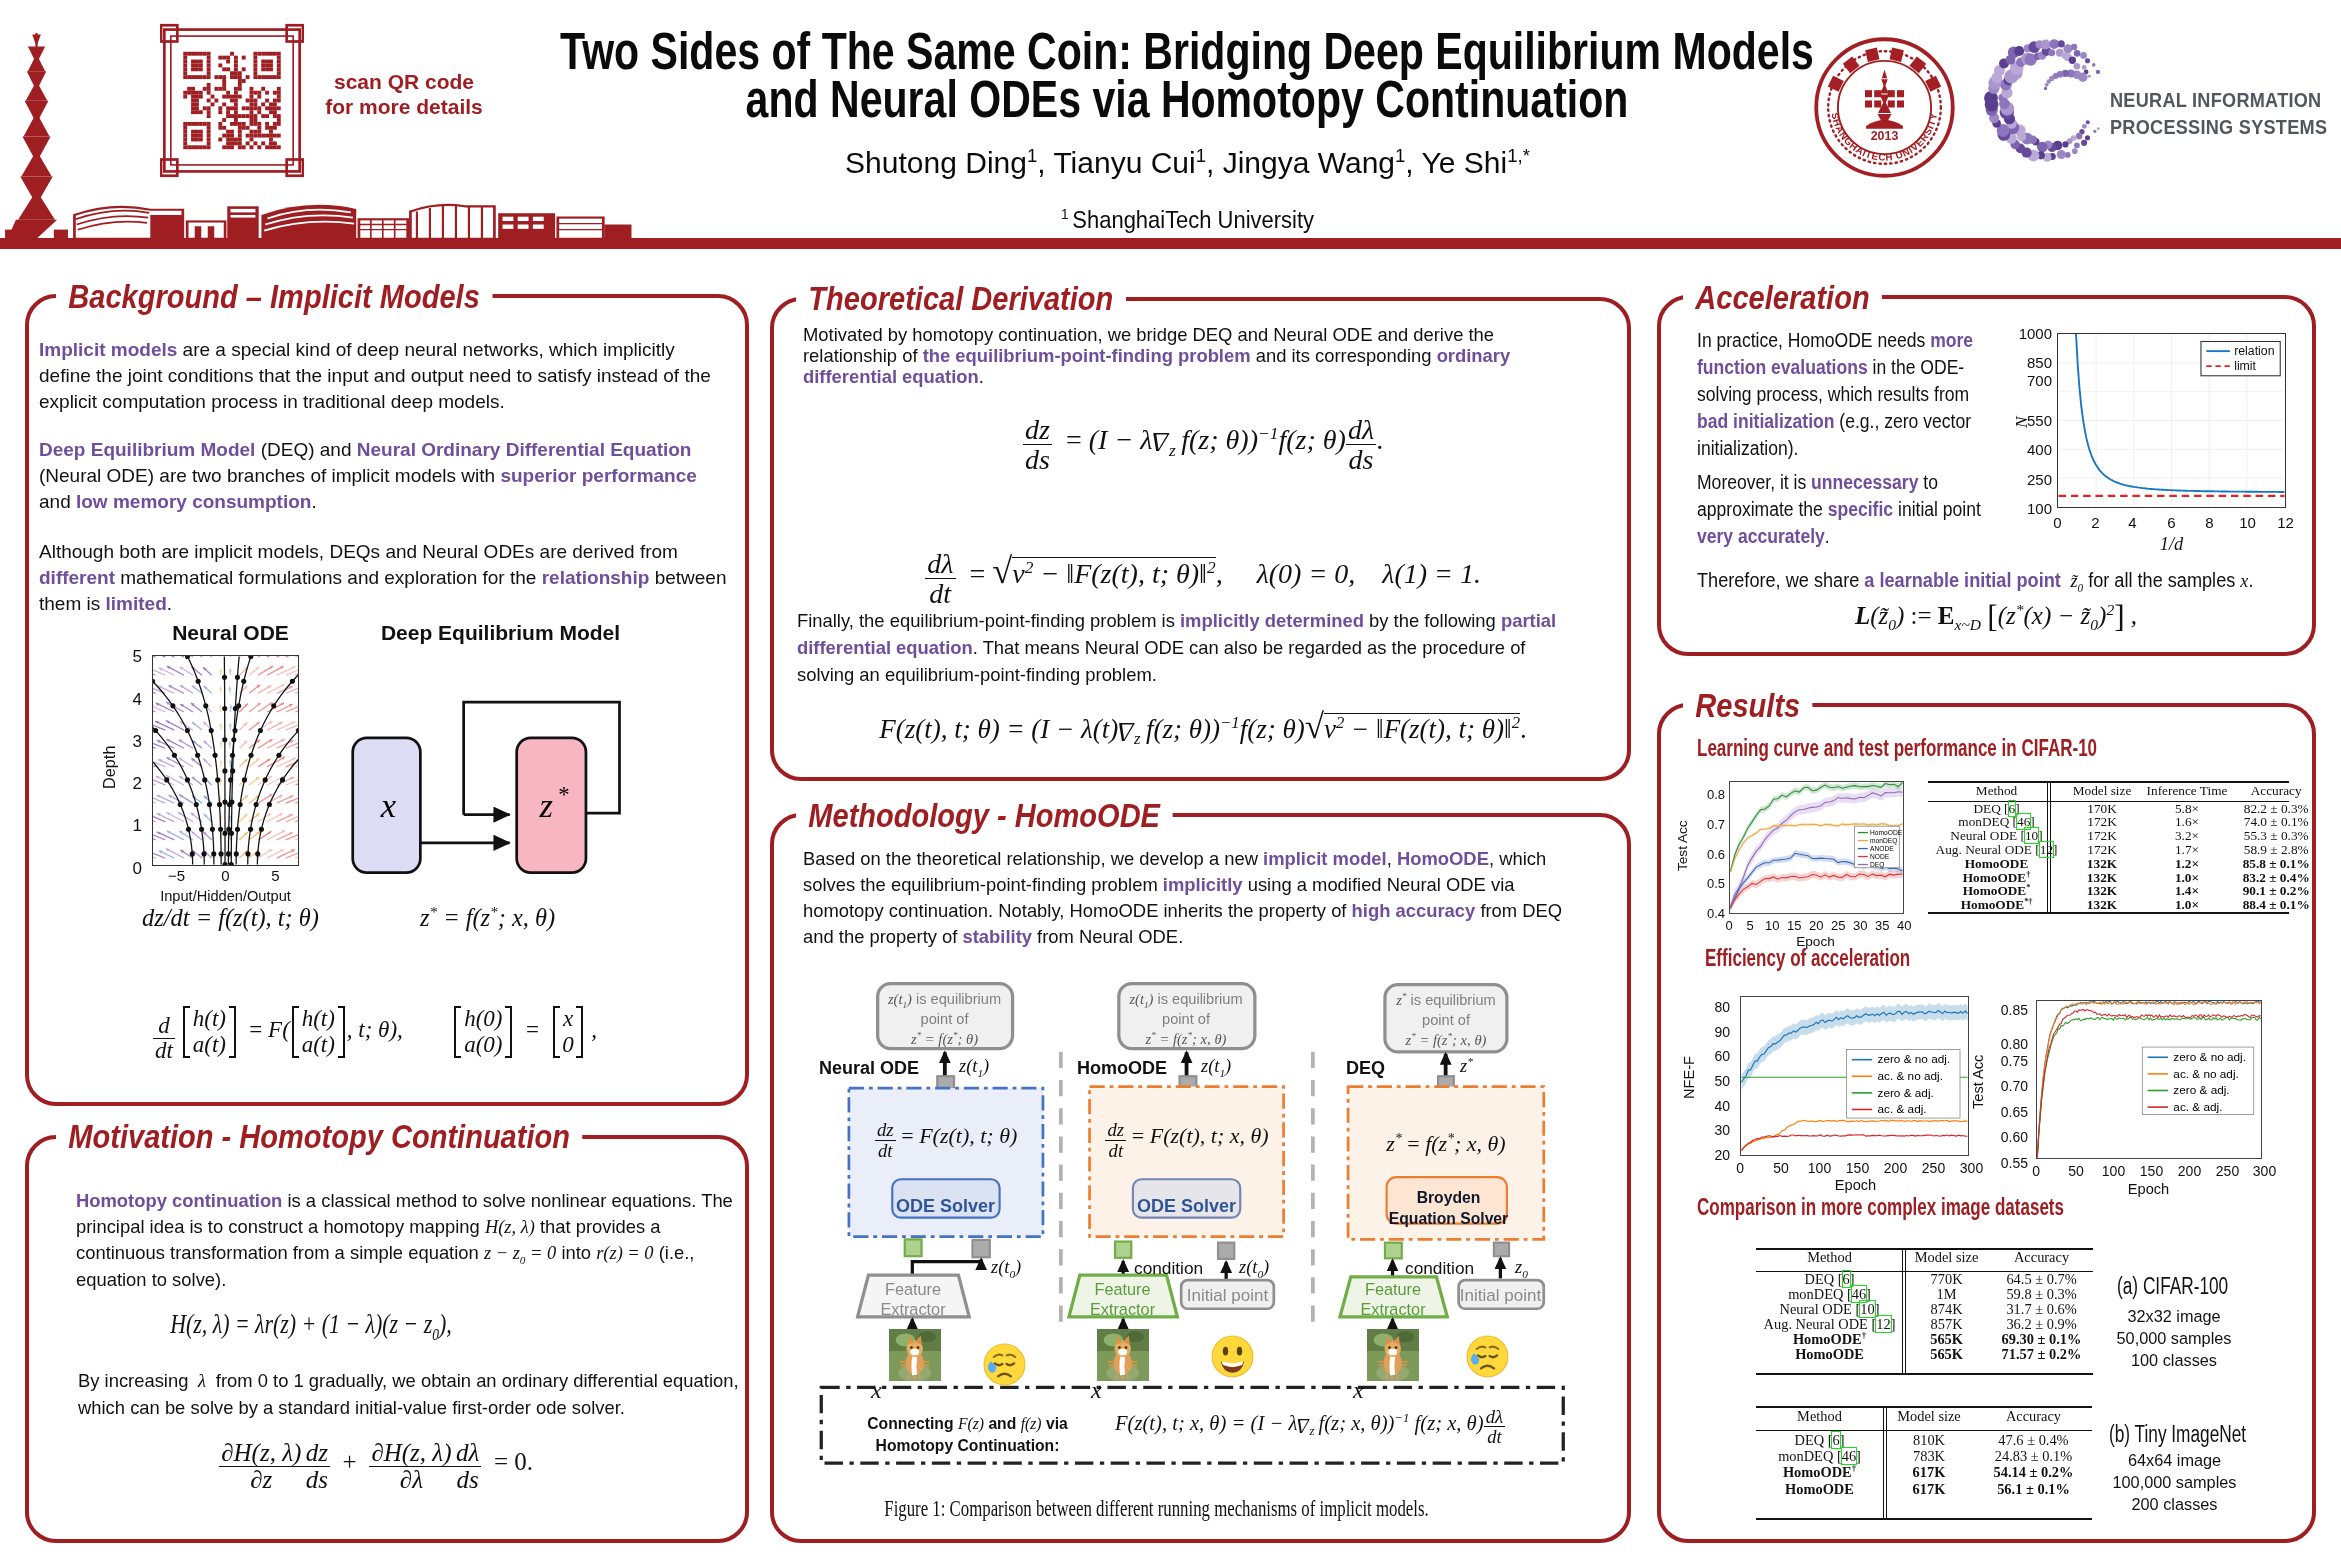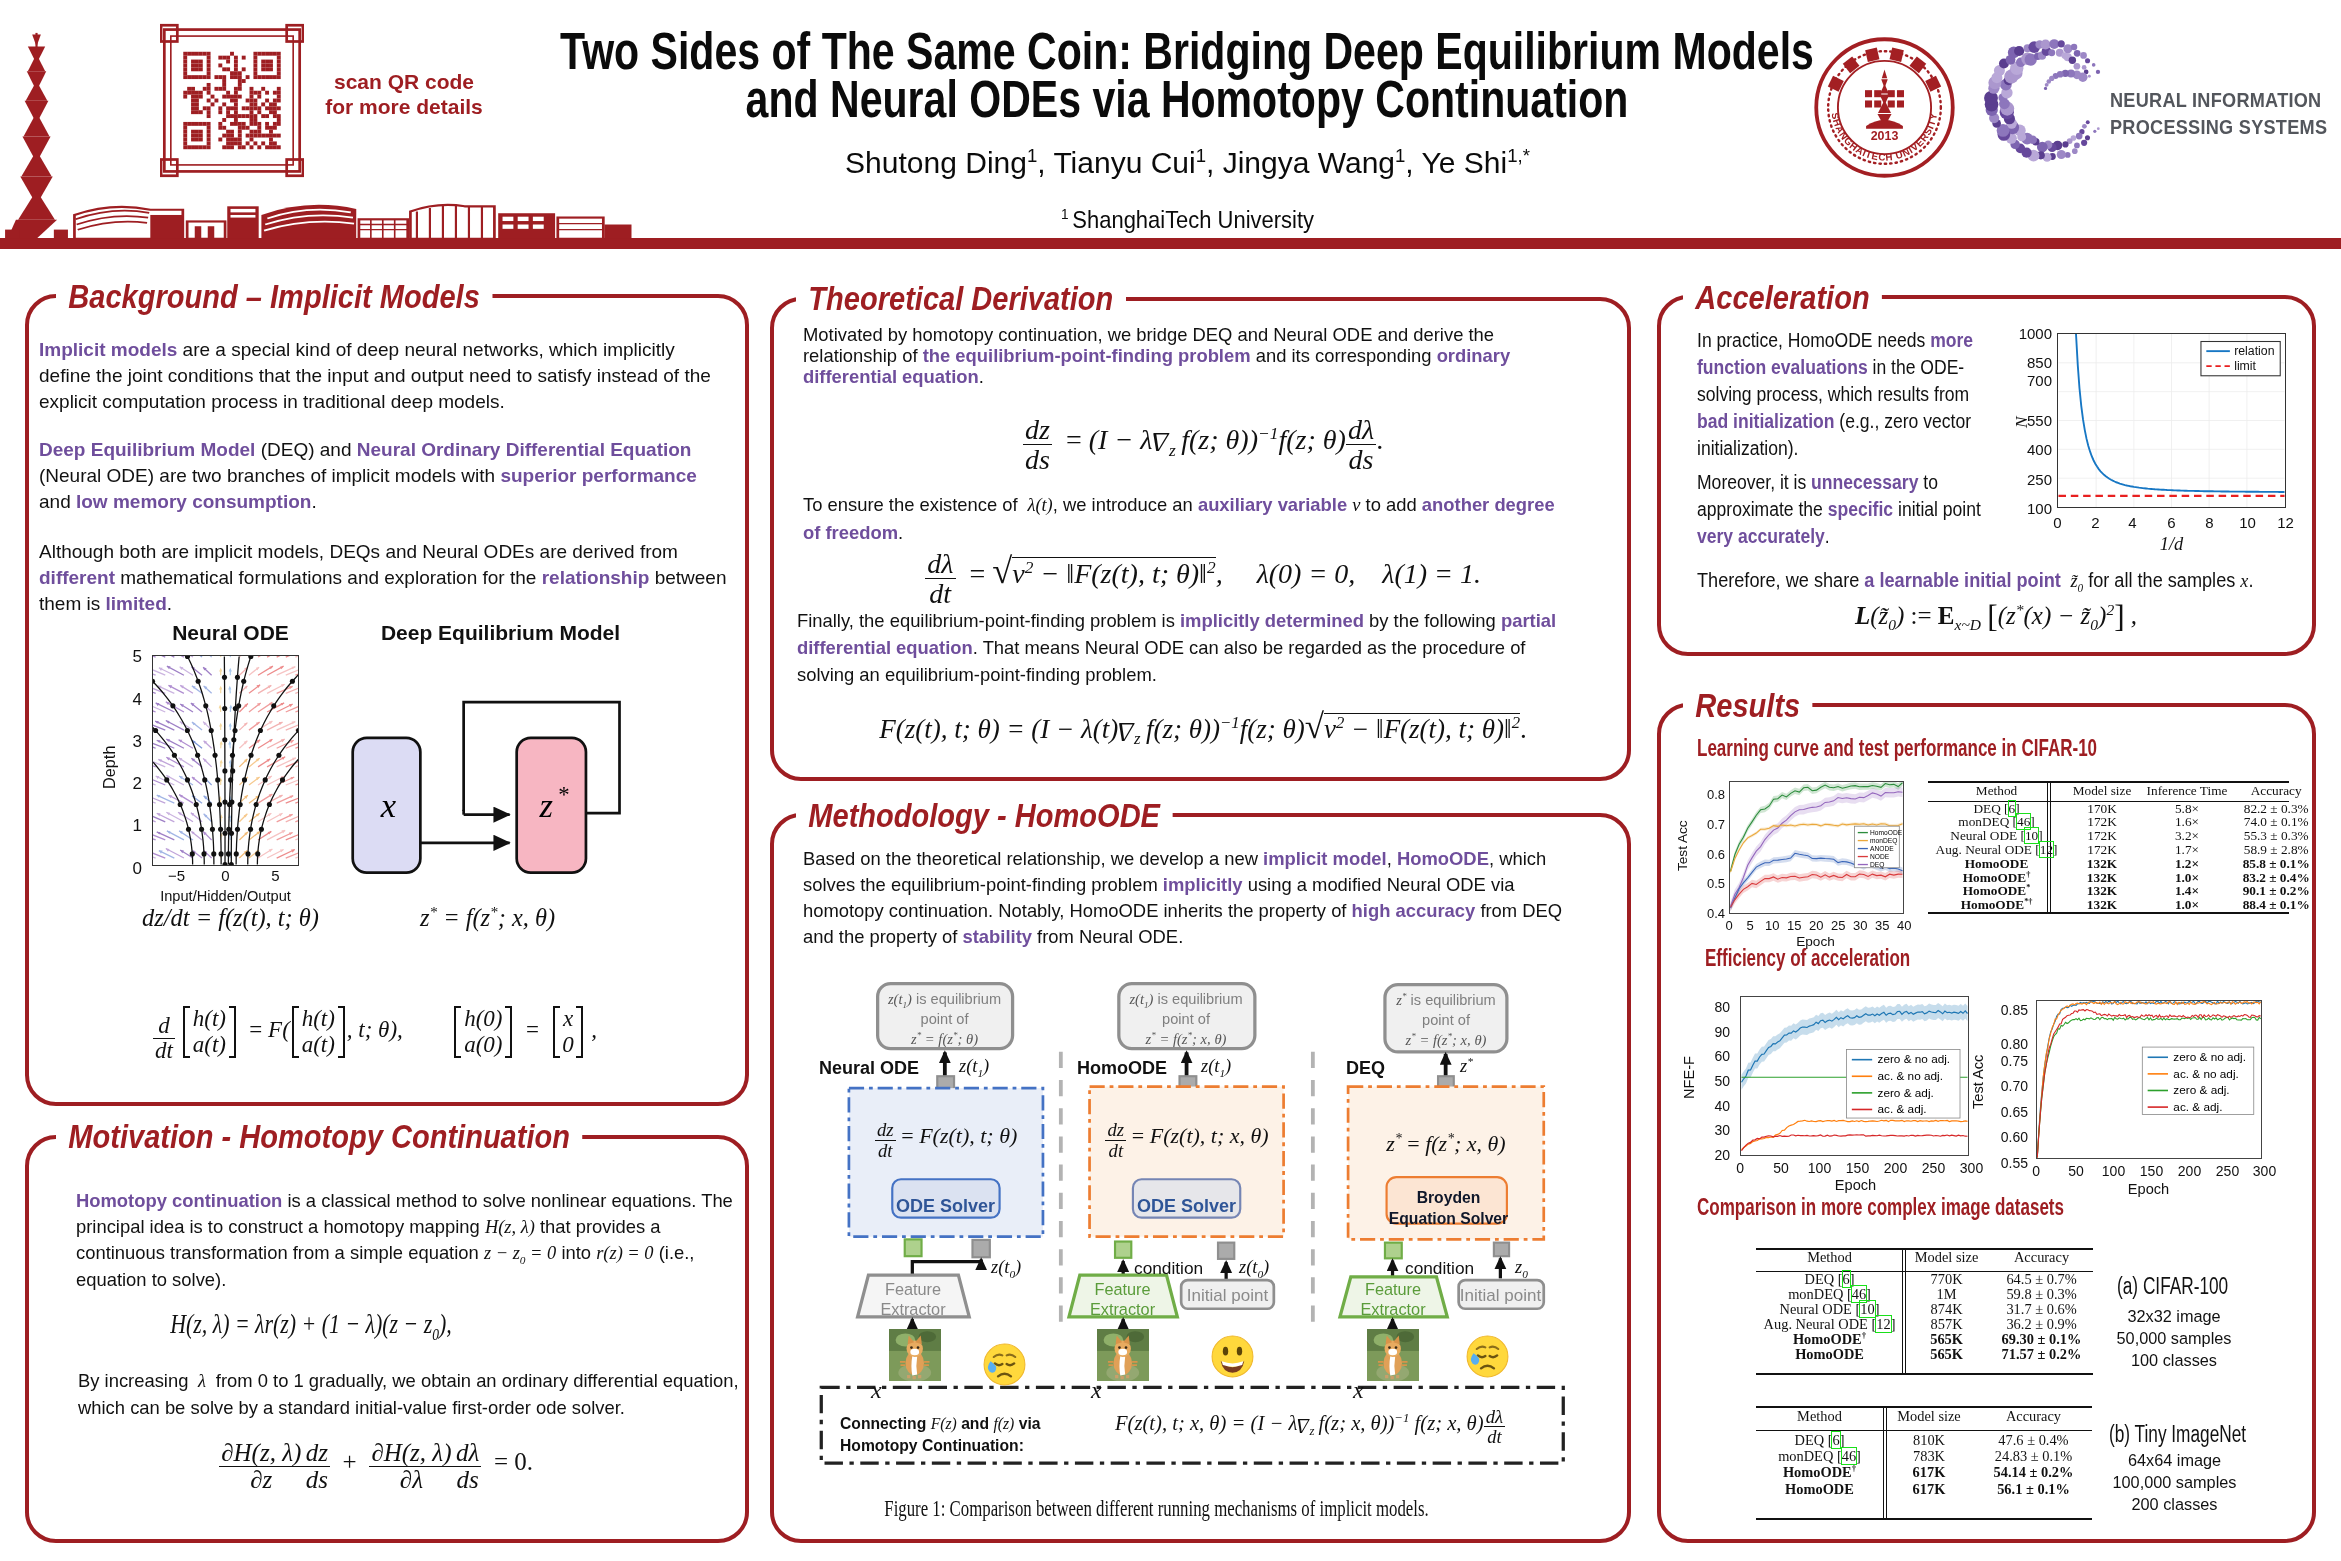--- a/index.html
+++ b/index.html
@@ -1108,21 +1108,20 @@
 <div class="box" style="left:770px;top:297px;width:861px;height:484px"></div>
 <div class="btitle" style="left:796px;top:299px">Theoretical Derivation</div>
 
 <div class="t" style="left:803px;top:324px;line-height:21px;font-size:18.4px">Motivated by homotopy continuation, we bridge DEQ and Neural ODE and derive the<br>relationship of <span class="p">the equilibrium-point-finding problem</span> and its corresponding <span class="p">ordinary</span><br><span class="p">differential equation</span>.</div>
 
 <div class="eq" style="left:802px;top:415px;width:802px;text-align:center;font-size:28px">
  <span class="frac"><span>dz</span><span>ds</span></span>
  <span style="font-style:normal">&nbsp;=&nbsp;</span>(I − λ<span class="nab">Δ</span><sub>z</sub> f(z; θ))<sup>−1</sup>f(z; θ)<span class="frac"><span>dλ</span><span>ds</span></span><span style="font-style:normal">.</span>
 </div>
 
-<div class="t" style="left:803px;top:491px;line-height:27px;font-size:18.4px">To ensure the existence of <span class="m">&nbsp;λ(t)</span>, we introduce an <span class="p">auxiliary variable</span> <span class="m">v</span> to add <span class="p">another degree</span><br><span class="p">of freedom</span>.</div>
 
 <div class="eq" style="left:802px;top:549px;width:802px;text-align:center;font-size:28px">
  <span class="frac"><span>dλ</span><span>dt</span></span>
  <span style="font-style:normal">&nbsp;=&nbsp;</span><span style="font-size:130%;font-style:normal">√</span><span class="ov">v<sup>2</sup> − ‖F(z(t), t; θ)‖<sup>2</sup></span>,
  <span style="display:inline-block;width:27px"></span>λ(0) = 0,<span style="display:inline-block;width:27px"></span>λ(1) = 1.
 </div>
 
 <div class="t" style="left:797px;top:607px;line-height:27px;font-size:18.4px">Finally, the equilibrium-point-finding problem is <span class="p">implicitly determined</span> by the following <span class="p">partial</span><br><span class="p">differential equation</span>. That means Neural ODE can also be regarded as the procedure of<br>solving an equilibrium-point-finding problem.</div>
 
 <div class="eq" style="left:802px;top:707px;width:802px;text-align:center;font-size:27px">F(z(t), t; θ) = (I − λ(t)<span class="nab">Δ</span><sub>z</sub> f(z; θ))<sup>−1</sup>f(z; θ)<span style="font-size:130%;font-style:normal">√</span><span class="ov">v<sup>2</sup> − ‖F(z(t), t; θ)‖<sup>2</sup></span><span style="font-style:normal">.</span></div>
@@ -1292,21 +1291,21 @@
       <circle cx="40" cy="40" r="38" fill="#ffd83c"></circle>
       <circle cx="40" cy="40" r="38" fill="none" stroke="#f0b82d" stroke-width="2"></circle>
       <path d="M20 26 q8 -7 16 -3" stroke="#8a6d1a" stroke-width="4" fill="none" stroke-linecap="round"></path>
 <path d="M60 26 q-8 -7 -16 -3" stroke="#8a6d1a" stroke-width="4" fill="none" stroke-linecap="round"></path>
 <path d="M22 38 q7 6 14 1" stroke="#6b5410" stroke-width="4.5" fill="none" stroke-linecap="round"></path>
 <path d="M58 38 q-7 6 -14 1" stroke="#6b5410" stroke-width="4.5" fill="none" stroke-linecap="round"></path>
 <path d="M28 62 q12 -10 24 0" stroke="#6b5410" stroke-width="4.5" fill="none" stroke-linecap="round"></path>
 <path d="M14 34 q-9 12 -2 19 q8 6 12 -3 q3 -8 -10 -16" fill="#58aef0"></path>
     </svg>
 
-<div class="abs" style="left:840px;top:1413px;width:255px;text-align:left;font-size:15.7px;line-height:22px;font-weight:bold">Connecting <span class="m" style="font-weight:normal">F(z)</span> and <span class="m" style="font-weight:normal">f(z)</span> via<br>Homotopy Continuation:</div>
+<div class="abs" style="left:840px;top:1413px;width:255px;text-align:center;font-size:15.7px;line-height:22px;font-weight:bold">Connecting <span class="m" style="font-weight:normal">F(z)</span> and <span class="m" style="font-weight:normal">f(z)</span> via<br>Homotopy Continuation:</div>
 <div class="eq" style="left:1115px;top:1407px;font-size:20.6px">F(z(t), t; x, θ) = (I − λ<span class="nab">Δ</span><sub>z</sub> f(z; x, θ))<sup>−1</sup> f(z; x, θ)<span class="frac" style="font-size:90%"><span>dλ</span><span>dt</span></span></div>
 
 <div class="abs" style="left:731px;top:1496px;width:851px;text-align:center;font-size:23px;font-family:'Liberation Serif',serif;transform:scaleX(0.73);transform-origin:50% 0">Figure 1: Comparison between different running mechanisms of implicit models.</div>
 
 <div class="box" style="left:1657px;top:295px;width:659px;height:361px"></div>
 <div class="btitle" style="left:1683px;top:298px">Acceleration</div>
 
 <div class="t" style="left:1697px;top:327px;font-size:19.5px;transform:scaleX(0.9);transform-origin:left top">In practice, HomoODE needs <span class="p">more</span><br><span class="p">function evaluations</span> in the ODE-<br>solving process, which results from<br><span class="p">bad initialization</span> (e.g., zero vector<br>initialization).</div>
 
 <div class="t" style="left:1697px;top:469px;font-size:19.5px;transform:scaleX(0.9);transform-origin:left top">Moreover, it is <span class="p">unnecessary</span> to<br>approximate the <span class="p">specific</span> initial point<br><span class="p">very accurately</span>.</div>

